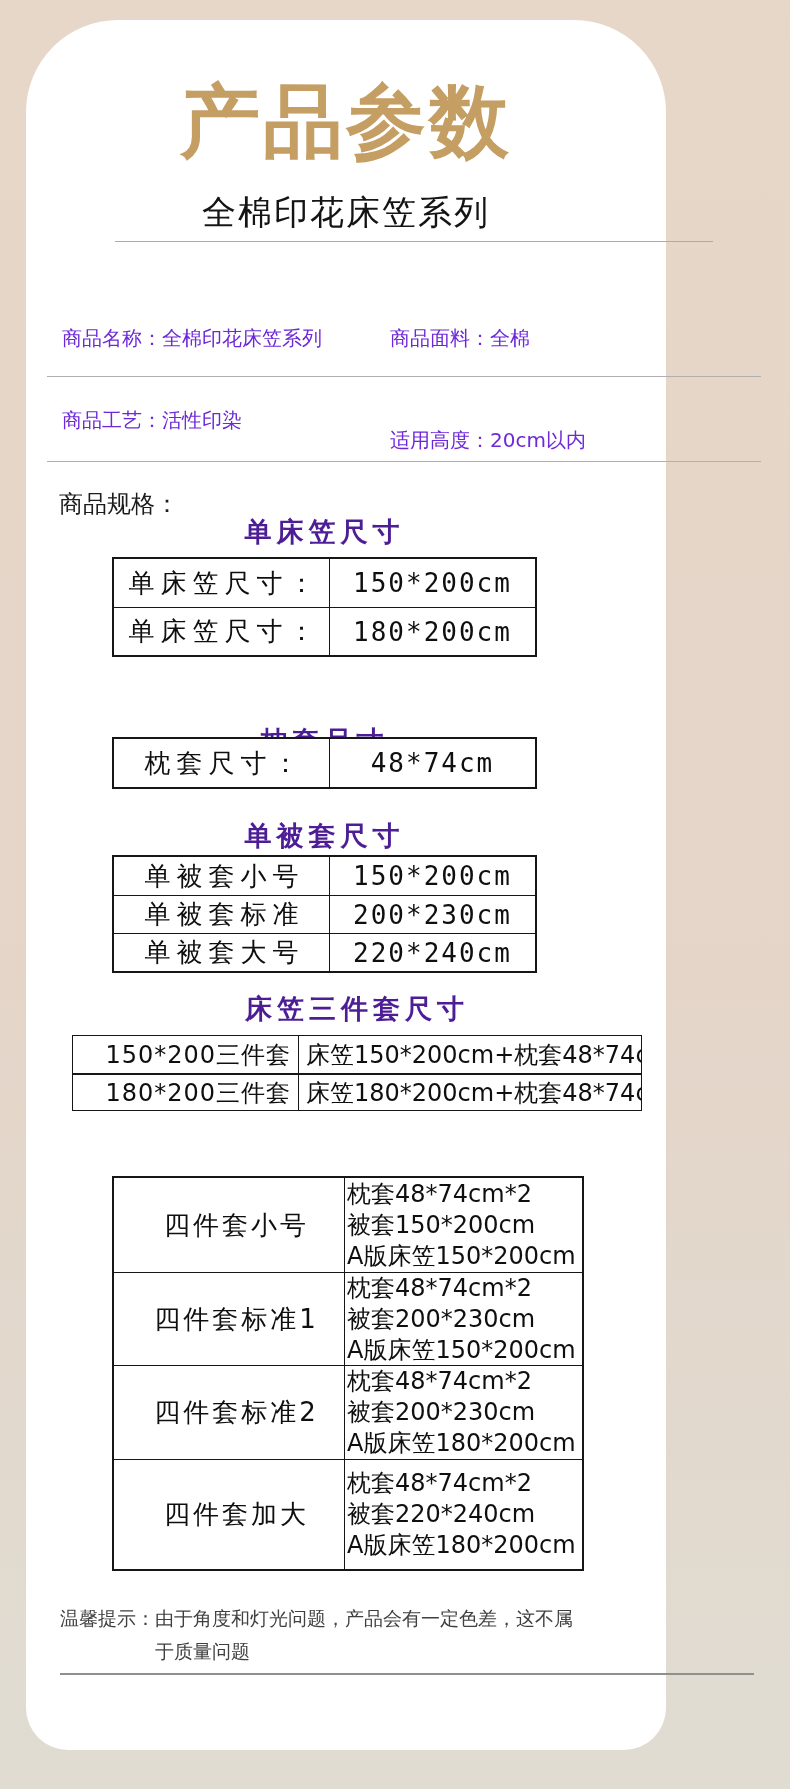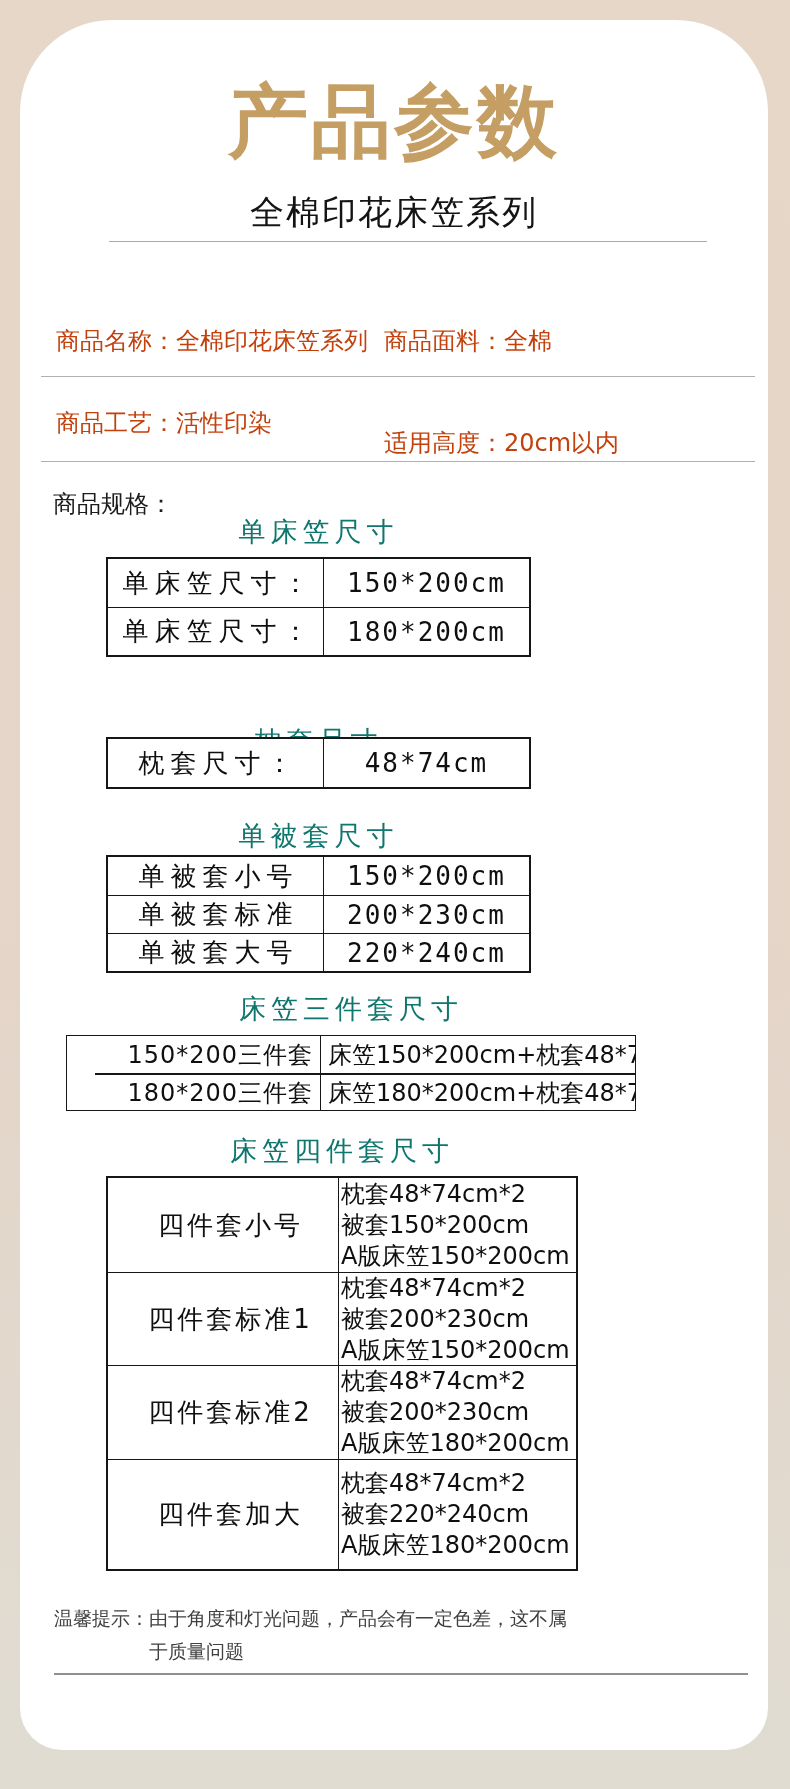--- a/index.html
+++ b/index.html
@@ -2,66 +2,66 @@
 <html><head>
 <meta charset="utf-8">
 <style>
   html,body { margin:0; padding:0; }
   body {
     width:790px; height:1789px; position:relative; overflow:hidden;
     background:linear-gradient(180deg,#e7d7c8 0%,#e4d5c8 55%,#e0dcd2 100%);
     font-family:"DejaVu Sans",sans-serif; color:#111;
   }
   .card {
-    position:absolute; left:20px; top:20px; width:748px; height:1730px;
+    position:absolute; left:26px; top:20px; width:640px; height:1730px;
     background:#ffffff; border-radius:92px 92px 42px 42px;
   }
   .abs { position:absolute; }
   .page-title {
     top:58px; left:0; width:100%; text-align:center;
     font-size:80px; font-weight:bold; color:#c59e63; letter-spacing:3px; line-height:1.1;
   }
   .page-subtitle {
     top:170px; left:0; width:100%; text-align:center;
     font-size:34px; letter-spacing:2px; color:#141414;
   }
   .hr { position:absolute; height:1px; background:#b0b0b0; }
   .hr-subtitle { top:221px; left:89px; width:598px; background:#ababab; }
   .hr-info-1 { top:356px; left:21px; width:714px; }
   .hr-info-2 { top:441px; left:21px; width:714px; }
   .hr-bottom { top:1653px; left:34px; width:694px; height:2px; background:#8f8f8f; }
-  .info-item { position:absolute; font-size:24px; color:#c2410c; white-space:nowrap; }
+  .info-item { position:absolute; font-size:20px; color:#6d28d9; white-space:nowrap; }
   .ii-name   { left:36px;  top:305px; }
   .ii-fabric { left:364px; top:305px; }
   .ii-craft  { left:36px;  top:387px; }
   .ii-height { left:364px; top:407px; }
   .spec-label { left:33px; top:468px; font-size:24px; color:#1c1c1c; }
   .tbl-heading {
-    position:absolute; text-align:center; font-weight:normal;
-    font-size:27px; letter-spacing:5px; color:#0f766e; white-space:nowrap;
+    position:absolute; text-align:center; font-weight:bold;
+    font-size:27px; letter-spacing:5px; color:#4c1d95; white-space:nowrap;
   }
   .th-1 { top:494px;  left:86px; width:425px; }
   .th-2 { top:675px;  left:86px; width:425px;margin-top:28px; }
   .th-3 { top:798px;  left:86px; width:425px; }
   .th-4 { top:971px;  left:46px; width:570px; }
   .th-5 { top:1113px; left:86px; width:472px; }
   .tbl {
     position:absolute; display:grid; background:#fff;
     border:2px solid #161616; box-sizing:border-box; color:#0f0f0f;
   }
   .tbl .cell {
     display:flex; align-items:center; justify-content:center;
     box-sizing:border-box; overflow:hidden;
   }
   .tbl .cell:nth-child(even) { border-left:1.6px solid #161616; }
   .tbl .cell:nth-child(n+3)  { border-top:1.6px solid #161616; }
   .t1 { top:537px;  left:86px; width:425px; grid-template-columns:215px 1fr; grid-auto-rows:48px; }
   .t2 { top:717px;  left:86px; width:425px; grid-template-columns:215px 1fr; grid-auto-rows:48px; }
   .t3 { top:835px;  left:86px; width:425px; grid-template-columns:215px 1fr; grid-auto-rows:38px; }
-  .t4 { top:1015px; left:46px; width:570px; grid-template-columns:225px 1fr; grid-auto-rows:37px; border-width:1.6px;padding-left:28px; }
+  .t4 { top:1015px; left:46px; width:570px; grid-template-columns:225px 1fr; grid-auto-rows:37px; border-width:1.6px; }
   .t4 .cell:nth-child(n+3) { border-top:2.5px solid #161616; }
   .t5 { top:1156px; left:86px; width:472px; grid-template-columns:230px 1fr; grid-template-rows:94px 93px 94px 110px; border-width:2.5px; }
   .t1 .label, .t2 .label, .t3 .label { font-size:26px; letter-spacing:6px; padding-left:6px; }
   .t1 .value, .t2 .value, .t3 .value {
     font-family:"DejaVu Sans Mono",monospace; font-size:26px; letter-spacing:2px;
   }
   .t4 .cell { font-size:24px; }
   .t4 .label { justify-content:flex-end; padding-right:7px; letter-spacing:1px; }
   .t4 .value { justify-content:flex-start; padding-left:7px; white-space:nowrap; }
   .t5 .label { font-size:26px; letter-spacing:3px;padding-left:15px; }
@@ -116,21 +116,20 @@
   </div>
 
   <div class="tbl-heading th-4">床笠三件套尺寸</div>
   <div class="tbl t4">
     <div class="cell label">150*200三件套</div>
     <div class="cell value">床笠150*200cm+枕套48*74cm*2</div>
     <div class="cell label">180*200三件套</div>
     <div class="cell value">床笠180*200cm+枕套48*74cm*2</div>
   </div>
 
-  <div class="tbl-heading th-5">床笠四件套尺寸</div>
   <div class="tbl t5">
     <div class="cell label">四件套小号</div>
     <div class="cell value">
       <span>枕套48*74cm*2</span>
       <span>被套150*200cm</span>
       <span>A版床笠150*200cm</span>
     </div>
     <div class="cell label">四件套标准1</div>
     <div class="cell value">
       <span>枕套48*74cm*2</span>

